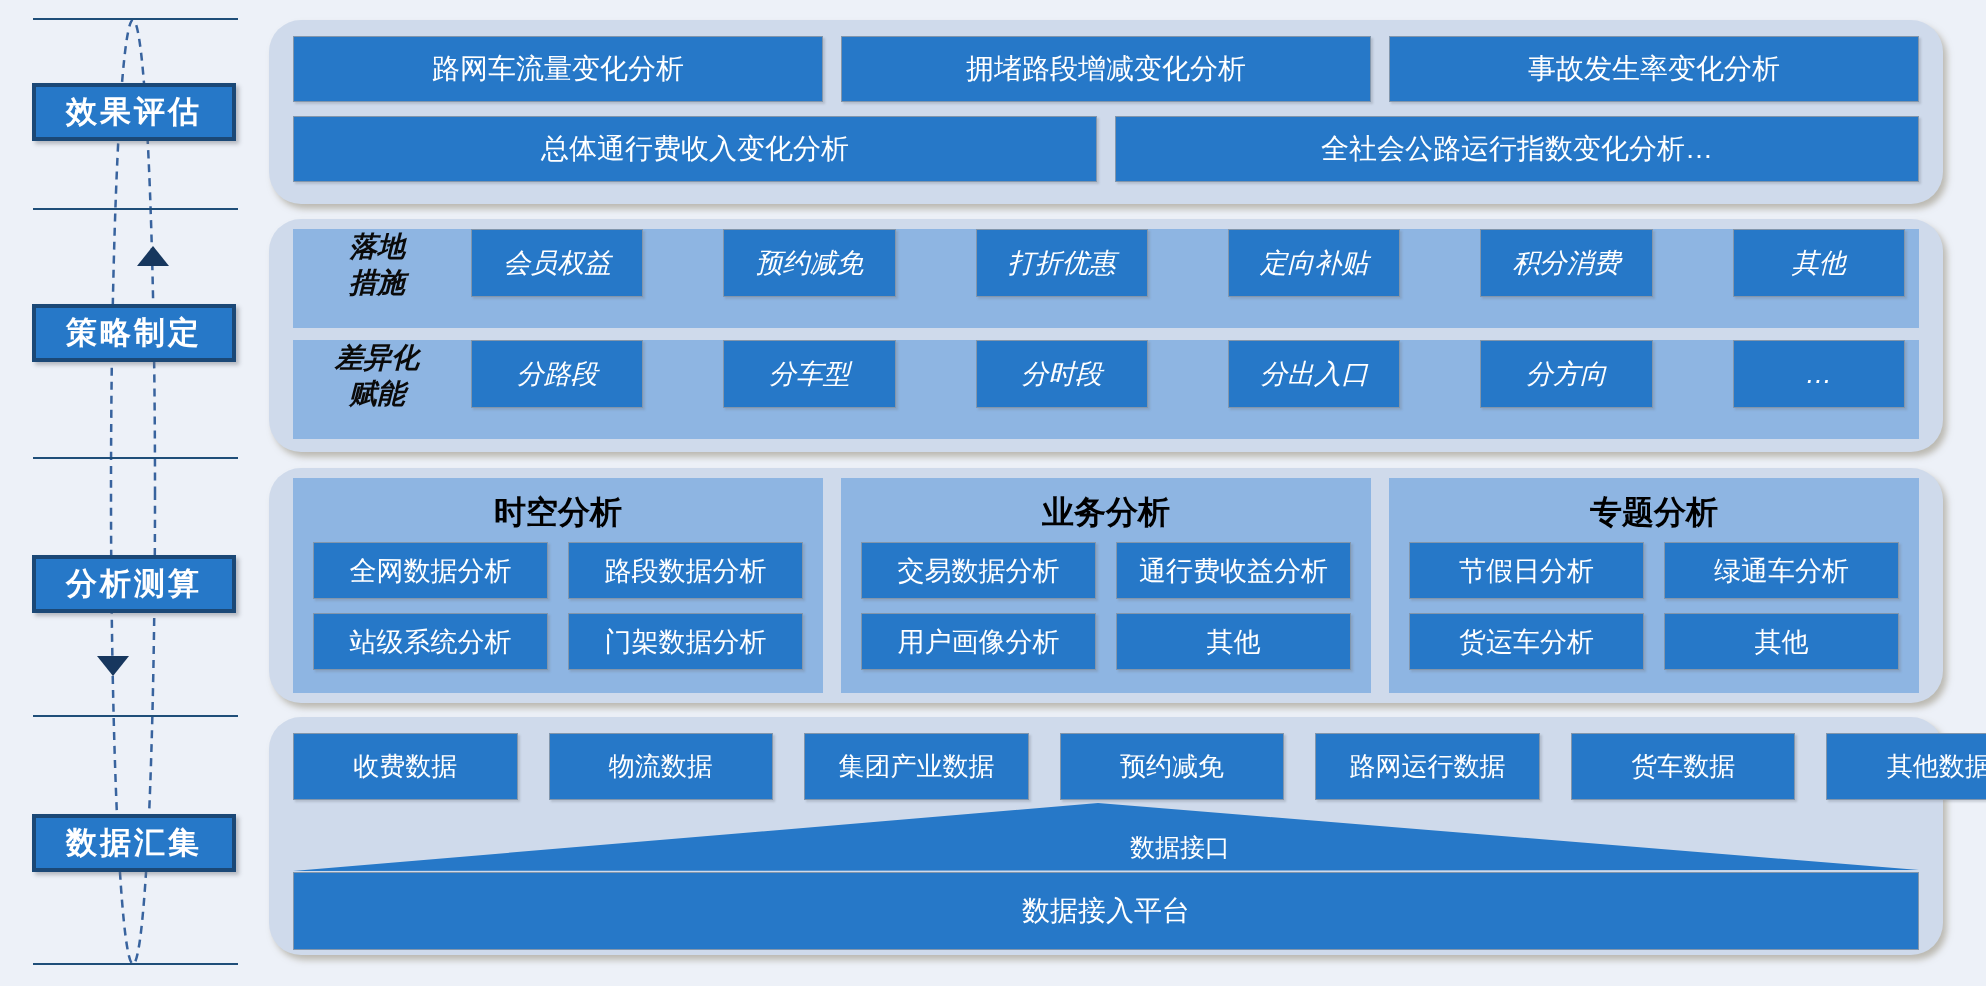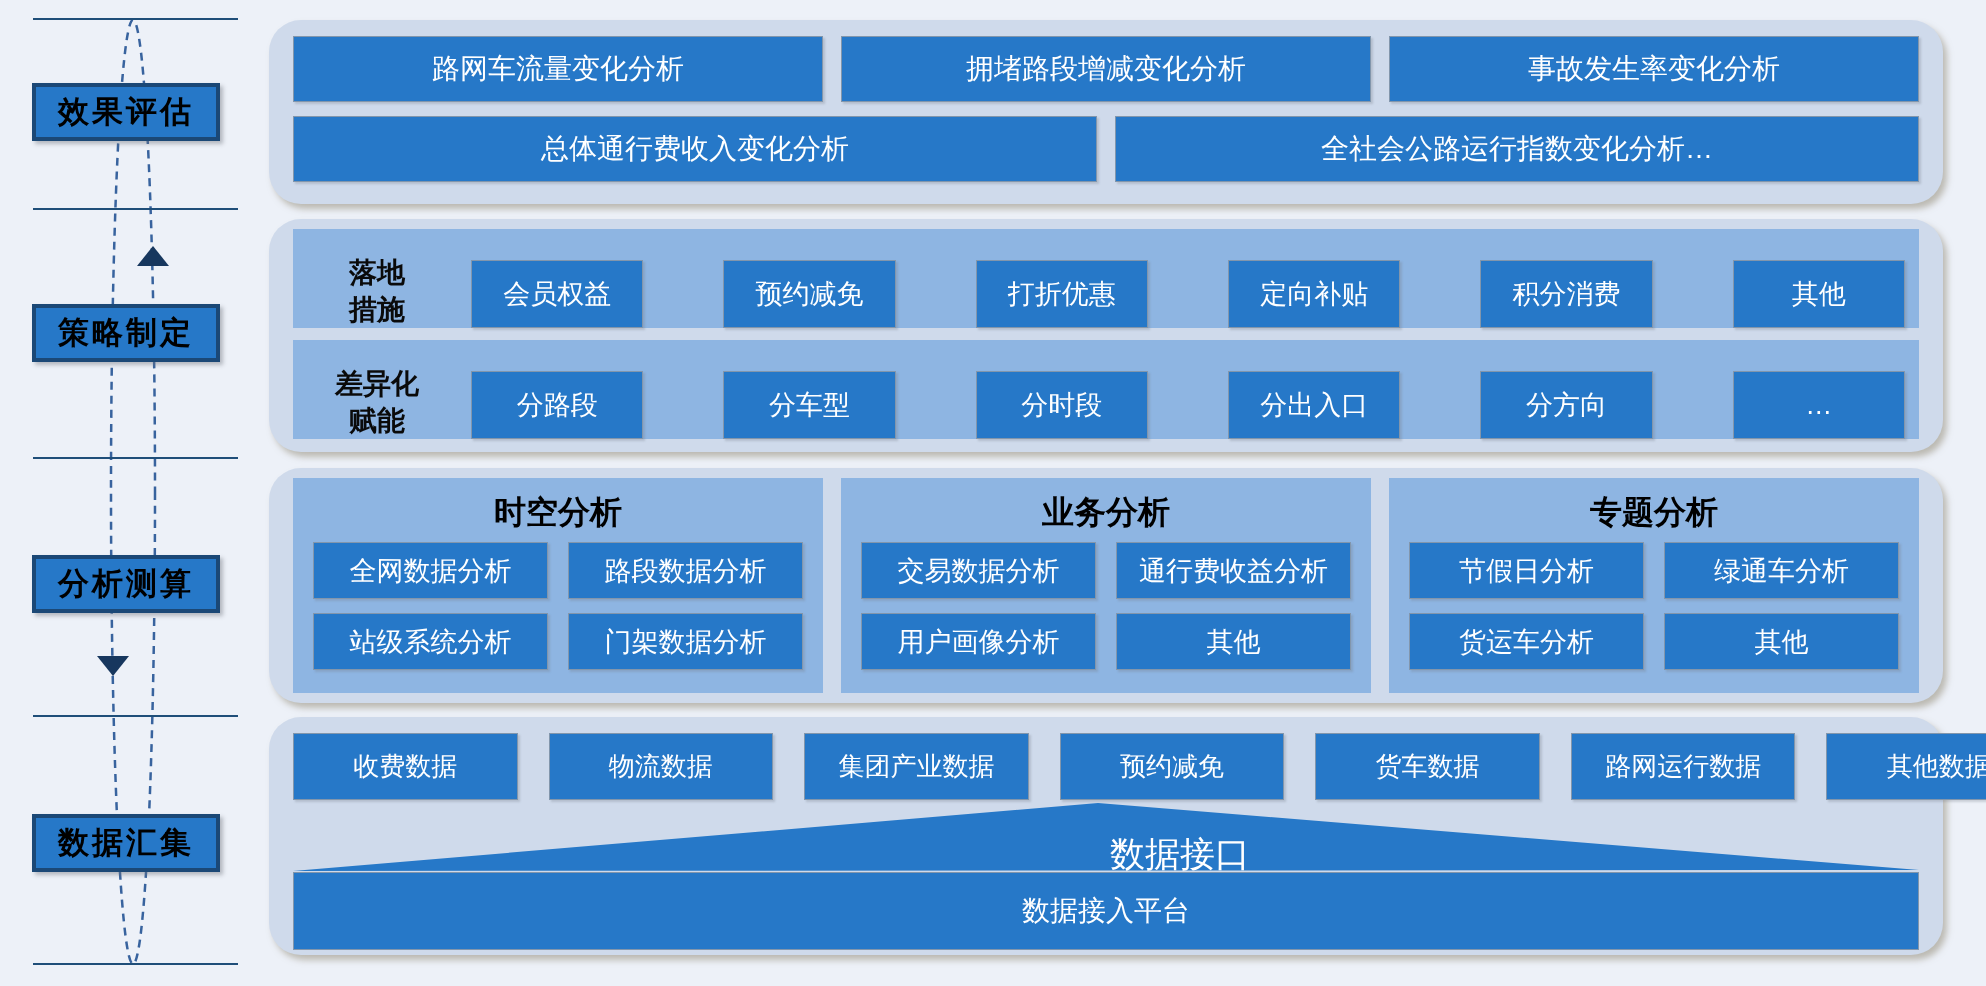--- a/index.html
+++ b/index.html
@@ -6,59 +6,59 @@
   html,body { background:#edf1f8; }
   body { font-family:"Liberation Sans","DejaVu Sans",sans-serif; }
   .canvas { position:relative; width:1986px; height:986px; background:#edf1f8; overflow:hidden; }
 
   
   .rail-line { position:absolute; left:33px; width:205px; height:0; border-top:2px solid #1f4e79; }
   .cycle-svg { position:absolute; left:103px; top:16px; }
   .arrow { position:absolute; width:0; height:0; }
   .arrow.up   { left:137px; top:246px; border-left:16px solid transparent; border-right:16px solid transparent; border-bottom:20px solid #17375e; }
   .arrow.down { left:97px;  top:656px; border-left:16px solid transparent; border-right:16px solid transparent; border-top:20px solid #17375e; }
-  .stage { position:absolute; left:32px; width:188px; height:58px; background:#2678c8; border:4px solid #1b4876;
-           color:#000000; font-size:31px; font-weight:bold; letter-spacing:3px;
+  .stage { position:absolute; left:32px; width:204px; height:58px; background:#2678c8; border:4px solid #1b4876;
+           color:#ffffff; font-size:31px; font-weight:bold; letter-spacing:3px;
            display:flex; align-items:center; justify-content:center;
            box-shadow:3px 3px 4px rgba(110,115,125,.45); }
 
   
   .band { position:absolute; left:269px; width:1674px; background:#cfdaeb; border-radius:32px;
           box-shadow:4px 5px 6px rgba(140,132,110,.5); }
   .btn { background:#2678c8; color:#fff; display:flex; align-items:center; justify-content:center;
          text-align:center; border:1px solid #8296ac; box-shadow:2px 2px 2px rgba(120,125,135,.3); }
 
   
   .band1 { top:20px; height:184px; padding:16px 24px; display:flex; flex-direction:column; gap:14px; }
   .brow { display:flex; gap:18px; }
   .band1 .btn { flex:1; height:66px; font-size:28px; }
 
   
   .band2 { top:219px; height:233px; padding:10px 24px; display:flex; flex-direction:column; gap:12px; }
-  .mrow { background:#8eb5e2; height:99px; display:flex; align-items:flex-end; padding:0 14px 0 28px; }
+  .mrow { background:#8eb5e2; height:99px; display:flex; align-items:flex-start; padding:0 14px 8px 28px;font-style:italic; }
   .mlabel { width:112px; margin-right:14px; font-size:28px; font-weight:bold; color:#0a0a0a;
             text-align:center; white-space:pre-line; line-height:1.3; }
   .mbtns { flex:1; display:grid; grid-template-columns:repeat(6,1fr); gap:56px; }
   .mbtns .btn { height:68px; font-size:27px;margin-left:24px; }
 
   
   .band3 { top:468px; height:235px; padding:10px 24px; display:grid; grid-template-columns:repeat(3,1fr); gap:18px; }
   .group { background:#8eb5e2; padding:6px 20px 0; }
   .gtitle { height:58px; display:flex; align-items:center; justify-content:center;
             font-size:32px; font-weight:bold; color:#000; }
   .ggrid { display:grid; grid-template-columns:1fr 1fr; gap:14px 20px; }
   .ggrid .btn { height:57px; font-size:27px; }
 
   
   .band4 { top:717px; height:238px; }
   .srcrow { position:absolute; left:24px; top:16px; width:1758px; display:flex; gap:31px; }
   .srcrow .btn { flex:1; height:67px; font-size:26px; }
   .funnel-svg { position:absolute; left:24px; top:84px; }
   .funnel-label { position:absolute; left:811px; top:114px; width:200px; text-align:center;
-                  color:#fff; font-size:35px; }
+                  color:#fff; font-size:25px; }
   .platform { position:absolute; left:24px; top:155px; width:1626px; height:78px; background:#2678c8;
               color:#fff; font-size:28px; display:flex; align-items:center; justify-content:center;
               border:1px solid #8296ac; }
 </style>
 </head>
 <body>
 
 <div class="canvas">
 
   <svg class="cycle-svg" width="62" height="952" viewBox="0 0 62 952">
@@ -147,22 +147,22 @@
       </div>
     </div>
   </div>
 
   <div class="band band4">
     <div class="srcrow">
       <div class="btn">收费数据</div>
       <div class="btn">物流数据</div>
       <div class="btn">集团产业数据</div>
       <div class="btn">预约减免</div>
+      <div class="btn">路网运行数据</div>
       <div class="btn">货车数据</div>
-      <div class="btn">路网运行数据</div>
       <div class="btn">其他数据</div>
     </div>
     <svg class="funnel-svg" width="1626" height="71" viewBox="0 0 1626 71">
       <polygon points="805,2 1626,69 0,70" fill="#2678c8"></polygon>
     </svg>
     <div class="funnel-label">数据接口</div>
     <div class="platform">数据接入平台</div>
   </div>
 
 </div>

